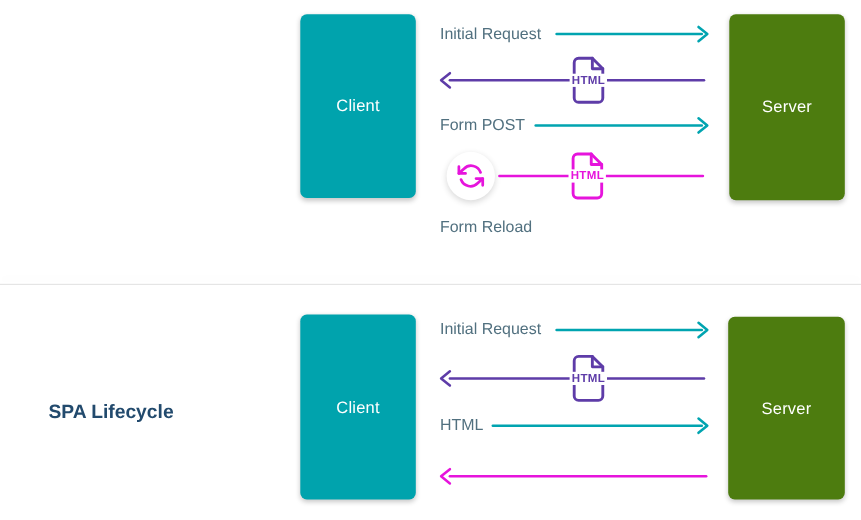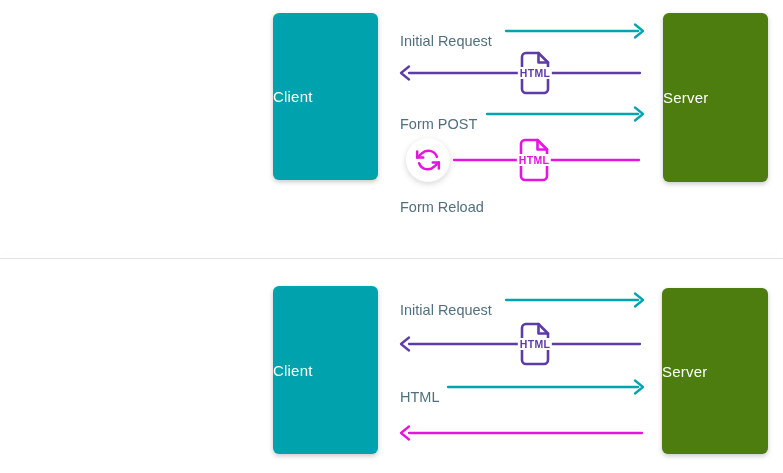--- a/index.html
+++ b/index.html
@@ -5,28 +5,28 @@
   html,body{margin:0;padding:0;background:#fff;}
   .stage{
     position:relative;width:783px;height:473px;background:#fff;overflow:hidden;
     font-family:"Liberation Sans", sans-serif;
   }
   .section-title{
     position:absolute;font-size:17.5px;font-weight:bold;color:#224A6D;
     line-height:21px;white-space:nowrap;
   }
   .node{
-    position:absolute;border-radius:6px;display:flex;align-items:center;
+    position:absolute;border-radius:6px;display:flex;align-items:center;justify-content:center;
     color:#fff;font-size:15px;letter-spacing:.2px;
     box-shadow:0 2px 5px rgba(0,0,0,.22);
   }
   .node.client{background:#00A3AD;}
   .node.server{background:#4d7c0f;}
   .flow-label{
-    position:absolute;font-size:14.5px;color:#51707F;line-height:17px;white-space:nowrap;margin-top:10px;
+    position:absolute;font-size:14.5px;color:#51707F;line-height:17px;white-space:nowrap;
   }
   .flow-caption{
     position:absolute;font-size:14.5px;font-weight:500;color:#51707F;line-height:17px;white-space:nowrap;
   }
   svg.arrow{position:absolute;overflow:visible;}
   svg.arrow *{fill:none;stroke:currentColor;stroke-width:2.3;stroke-linecap:round;stroke-linejoin:round;}
   .teal{color:#00A4B0;}
   .purple{color:#5E3CA8;}
   .magenta{color:#E614DC;}
   .doc-icon{position:absolute;width:36px;height:46px;text-align:right;}
@@ -102,20 +102,21 @@
     <svg width="36" height="46" viewBox="0 0 36 46">
       <path d="M21.5 3 H9 C6.8 3 5 4.8 5 7 V39 C5 41.2 6.8 43 9 43 H27 C29.2 43 31 41.2 31 39 V12.5 Z"></path>
       <path d="M21.5 3 V12.5 H31"></path>
     </svg>
     <span class="doc-label">HTML</span>
   </div>
   <div class="flow-caption" style="left:400px;top:199px">Form Reload</div>
 
   <div class="divider"></div>
 
+  <div class="section-title" style="left:44px;top:364px">SPA Lifecycle</div>
 
   <div class="node client" style="left:273px;top:286px;width:105px;height:168px">
     <span>Client</span>
   </div>
 
   <div class="node server" style="left:662px;top:288px;width:106px;height:166px">
     <span>Server</span>
   </div>
 
   <div class="flow-label" style="left:400px;top:292px">Initial Request</div>

